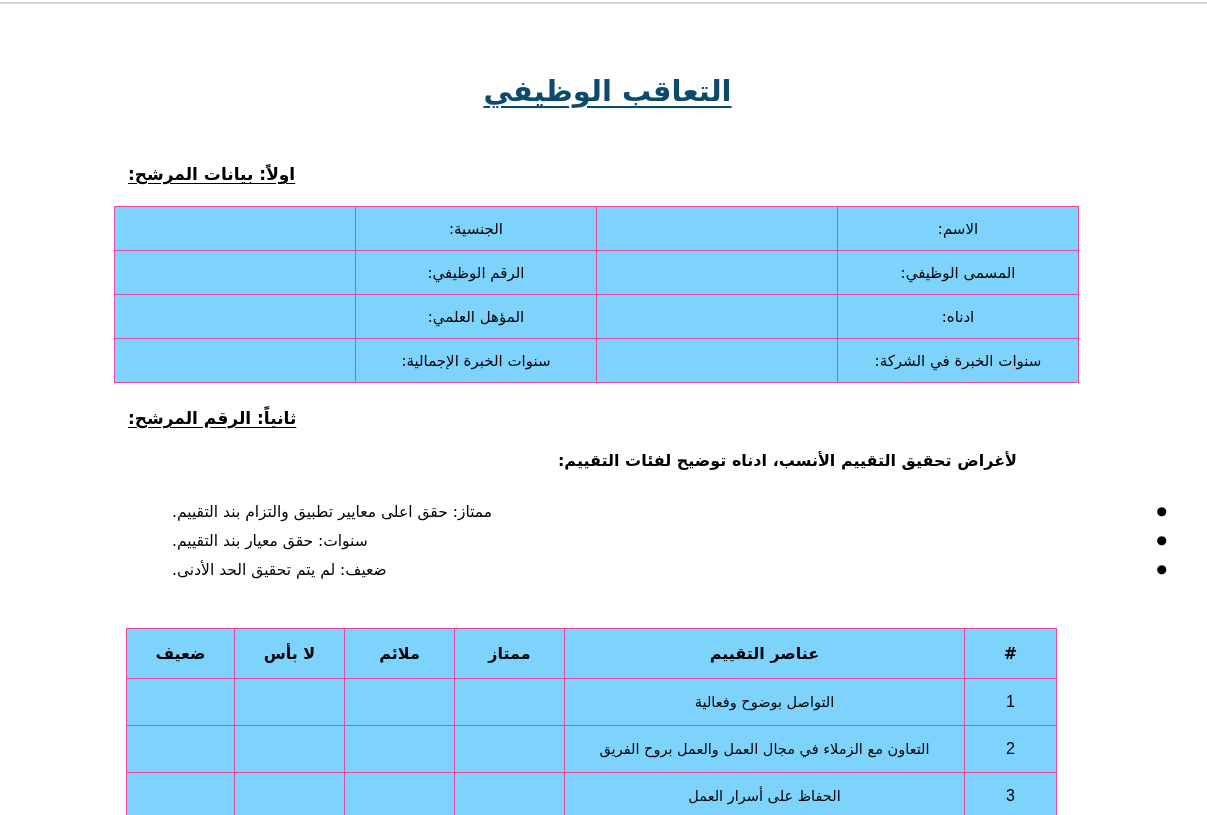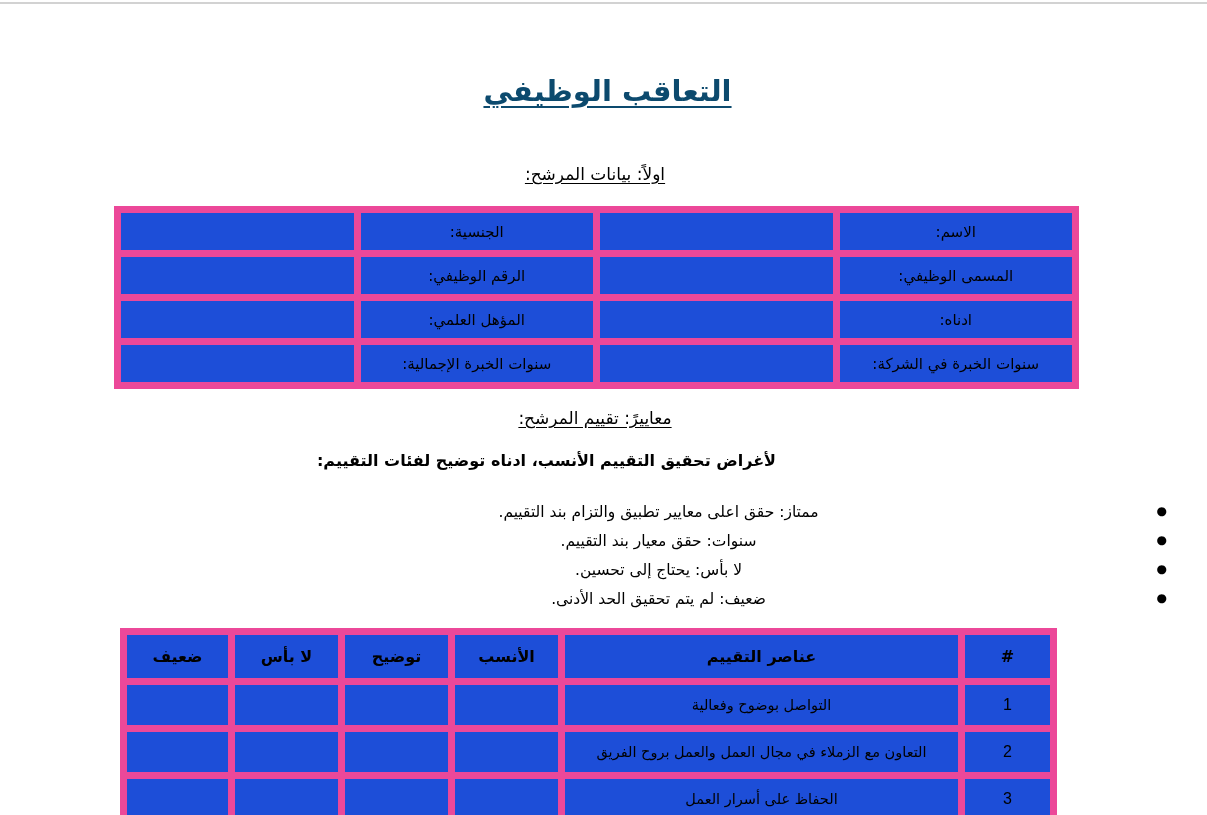--- a/index.html
+++ b/index.html
@@ -78,56 +78,56 @@
     z-index: 2;
   }
 
   
   .section-heading {
     position: absolute;
     left: 0;
     width: 1062px;
     padding-left: 0;
     padding-right: 0;
-    text-align: center;
+    text-align: left;
     font-size: 17px;
-    font-weight: normal;
+    font-weight: bold;
     color: #000000;
     z-index: 2;
   }
   .section-heading span.txt {
     text-decoration: underline;
     text-underline-offset: 3px;
   }
   #heading-one { top: 164px; padding-left: 128px; }
   #heading-two { top: 408px; padding-left: 128px; }
 
   .intro-line {
     position: absolute;
     top: 451px;
     left: 0;
     width: 1017px;
     padding-left: 76px;
-    text-align: center;
+    text-align: right;
     font-size: 16px;
     font-weight: bold;
     color: #000;
     z-index: 2;
   }
 
   
   .criteria-list {
     position: absolute;
     top: 498px;
     left: 0;
     width: 1207px;
     padding-left: 172px;
     margin: 0;
     list-style: none;
-    text-align: center;
+    text-align: left;
     z-index: 2;
   }
   .criteria-list li {
     font-size: 15.5px;
     color: #000;
     line-height: 29px;
     position: relative;
     padding-right: 22px;
   }
   .criteria-list li::before {
@@ -142,26 +142,26 @@
 
   
   table.doc-table {
     position: absolute;
     border-collapse: collapse;
     table-layout: fixed;
     z-index: 2;
     background: #fff;
   }
   table.doc-table td, table.doc-table th {
-    border: 7px solid #ec4899;
+    border: 1px solid #ec4899;
     padding: 0 8px;
     font-weight: normal;
     color: #000;
     vertical-align: middle;
-    background: #1d4ed8;
+    background: #7dd3fc;
   }
   td.shaded, th.shaded { background: #d9d9d9; }
 
   
   #candidate-table {
     top: 206px;
     right: 128px;
     width: 965px;
   }
   #candidate-table td {
@@ -234,46 +234,45 @@
       </tr>
       <tr>
         <td class="shaded">سنوات الخبرة في الشركة:</td>
         <td></td>
         <td class="shaded">سنوات الخبرة الإجمالية:</td>
         <td></td>
       </tr>
     </tbody>
   </table>
 
-  <div class="section-heading" id="heading-two"><span class="txt">معاييرً: تقييم المرشح:</span></div>
+  <div class="section-heading" id="heading-two"><span class="txt">ثانياً: الرقم المرشح:</span></div>
 
   <div class="intro-line">لأغراض تحقيق التقييم الأنسب، ادناه توضيح لفئات التقييم:</div>
 
   <ul class="criteria-list">
     <li>ممتاز: حقق اعلى معايير تطبيق والتزام بند التقييم.</li>
     <li>سنوات: حقق معيار بند التقييم.</li>
-    <li>لا بأس: يحتاج إلى تحسين.</li>
     <li>ضعيف: لم يتم تحقيق الحد الأدنى.</li>
   </ul>
 
   <table class="doc-table" id="evaluation-table">
     <colgroup>
       <col style="width:92px">
       <col style="width:400px">
       <col style="width:110px">
       <col style="width:110px">
       <col style="width:110px">
       <col style="width:108px">
     </colgroup>
     <thead>
       <tr>
         <th class="shaded">#</th>
         <th class="shaded">عناصر التقييم</th>
-        <th class="shaded">الأنسب</th>
-        <th class="shaded">توضيح</th>
+        <th class="shaded">ممتاز</th>
+        <th class="shaded">ملائم</th>
         <th class="shaded">لا بأس</th>
         <th class="shaded">ضعيف</th>
       </tr>
     </thead>
     <tbody>
       <tr>
         <td class="shaded num">1</td>
         <td class="item-text">التواصل بوضوح وفعالية</td>
         <td></td>
         <td></td>

